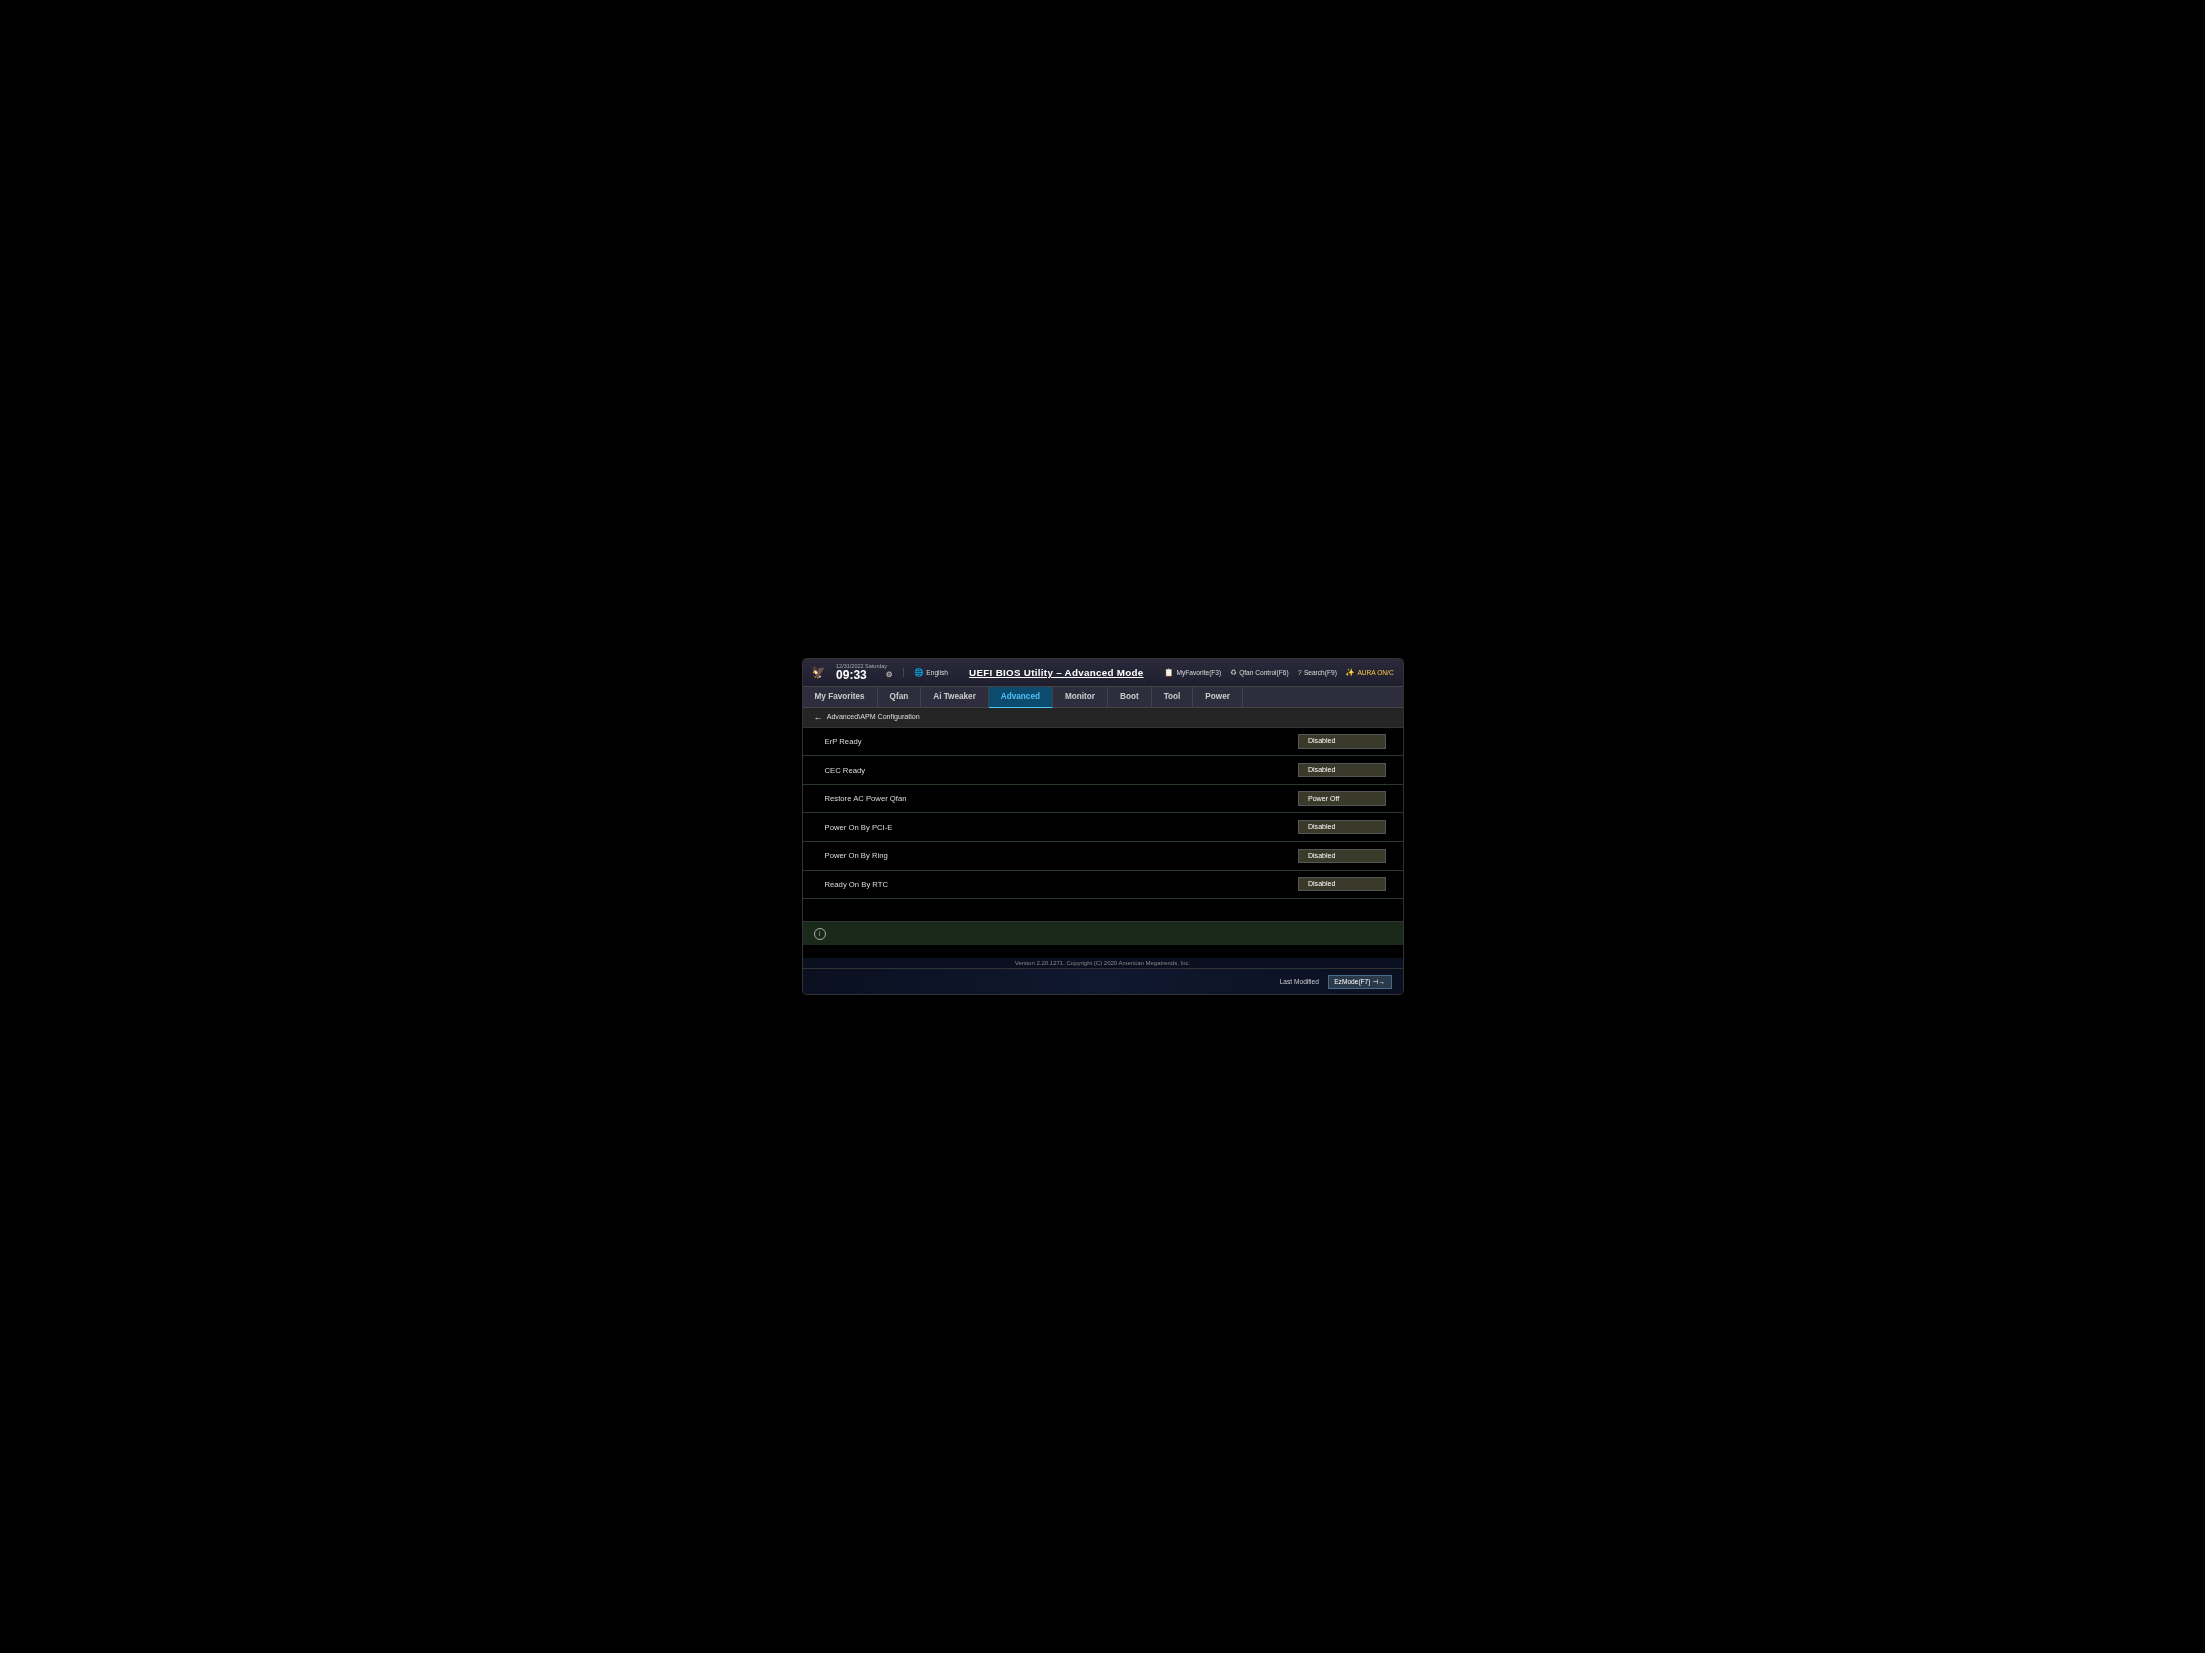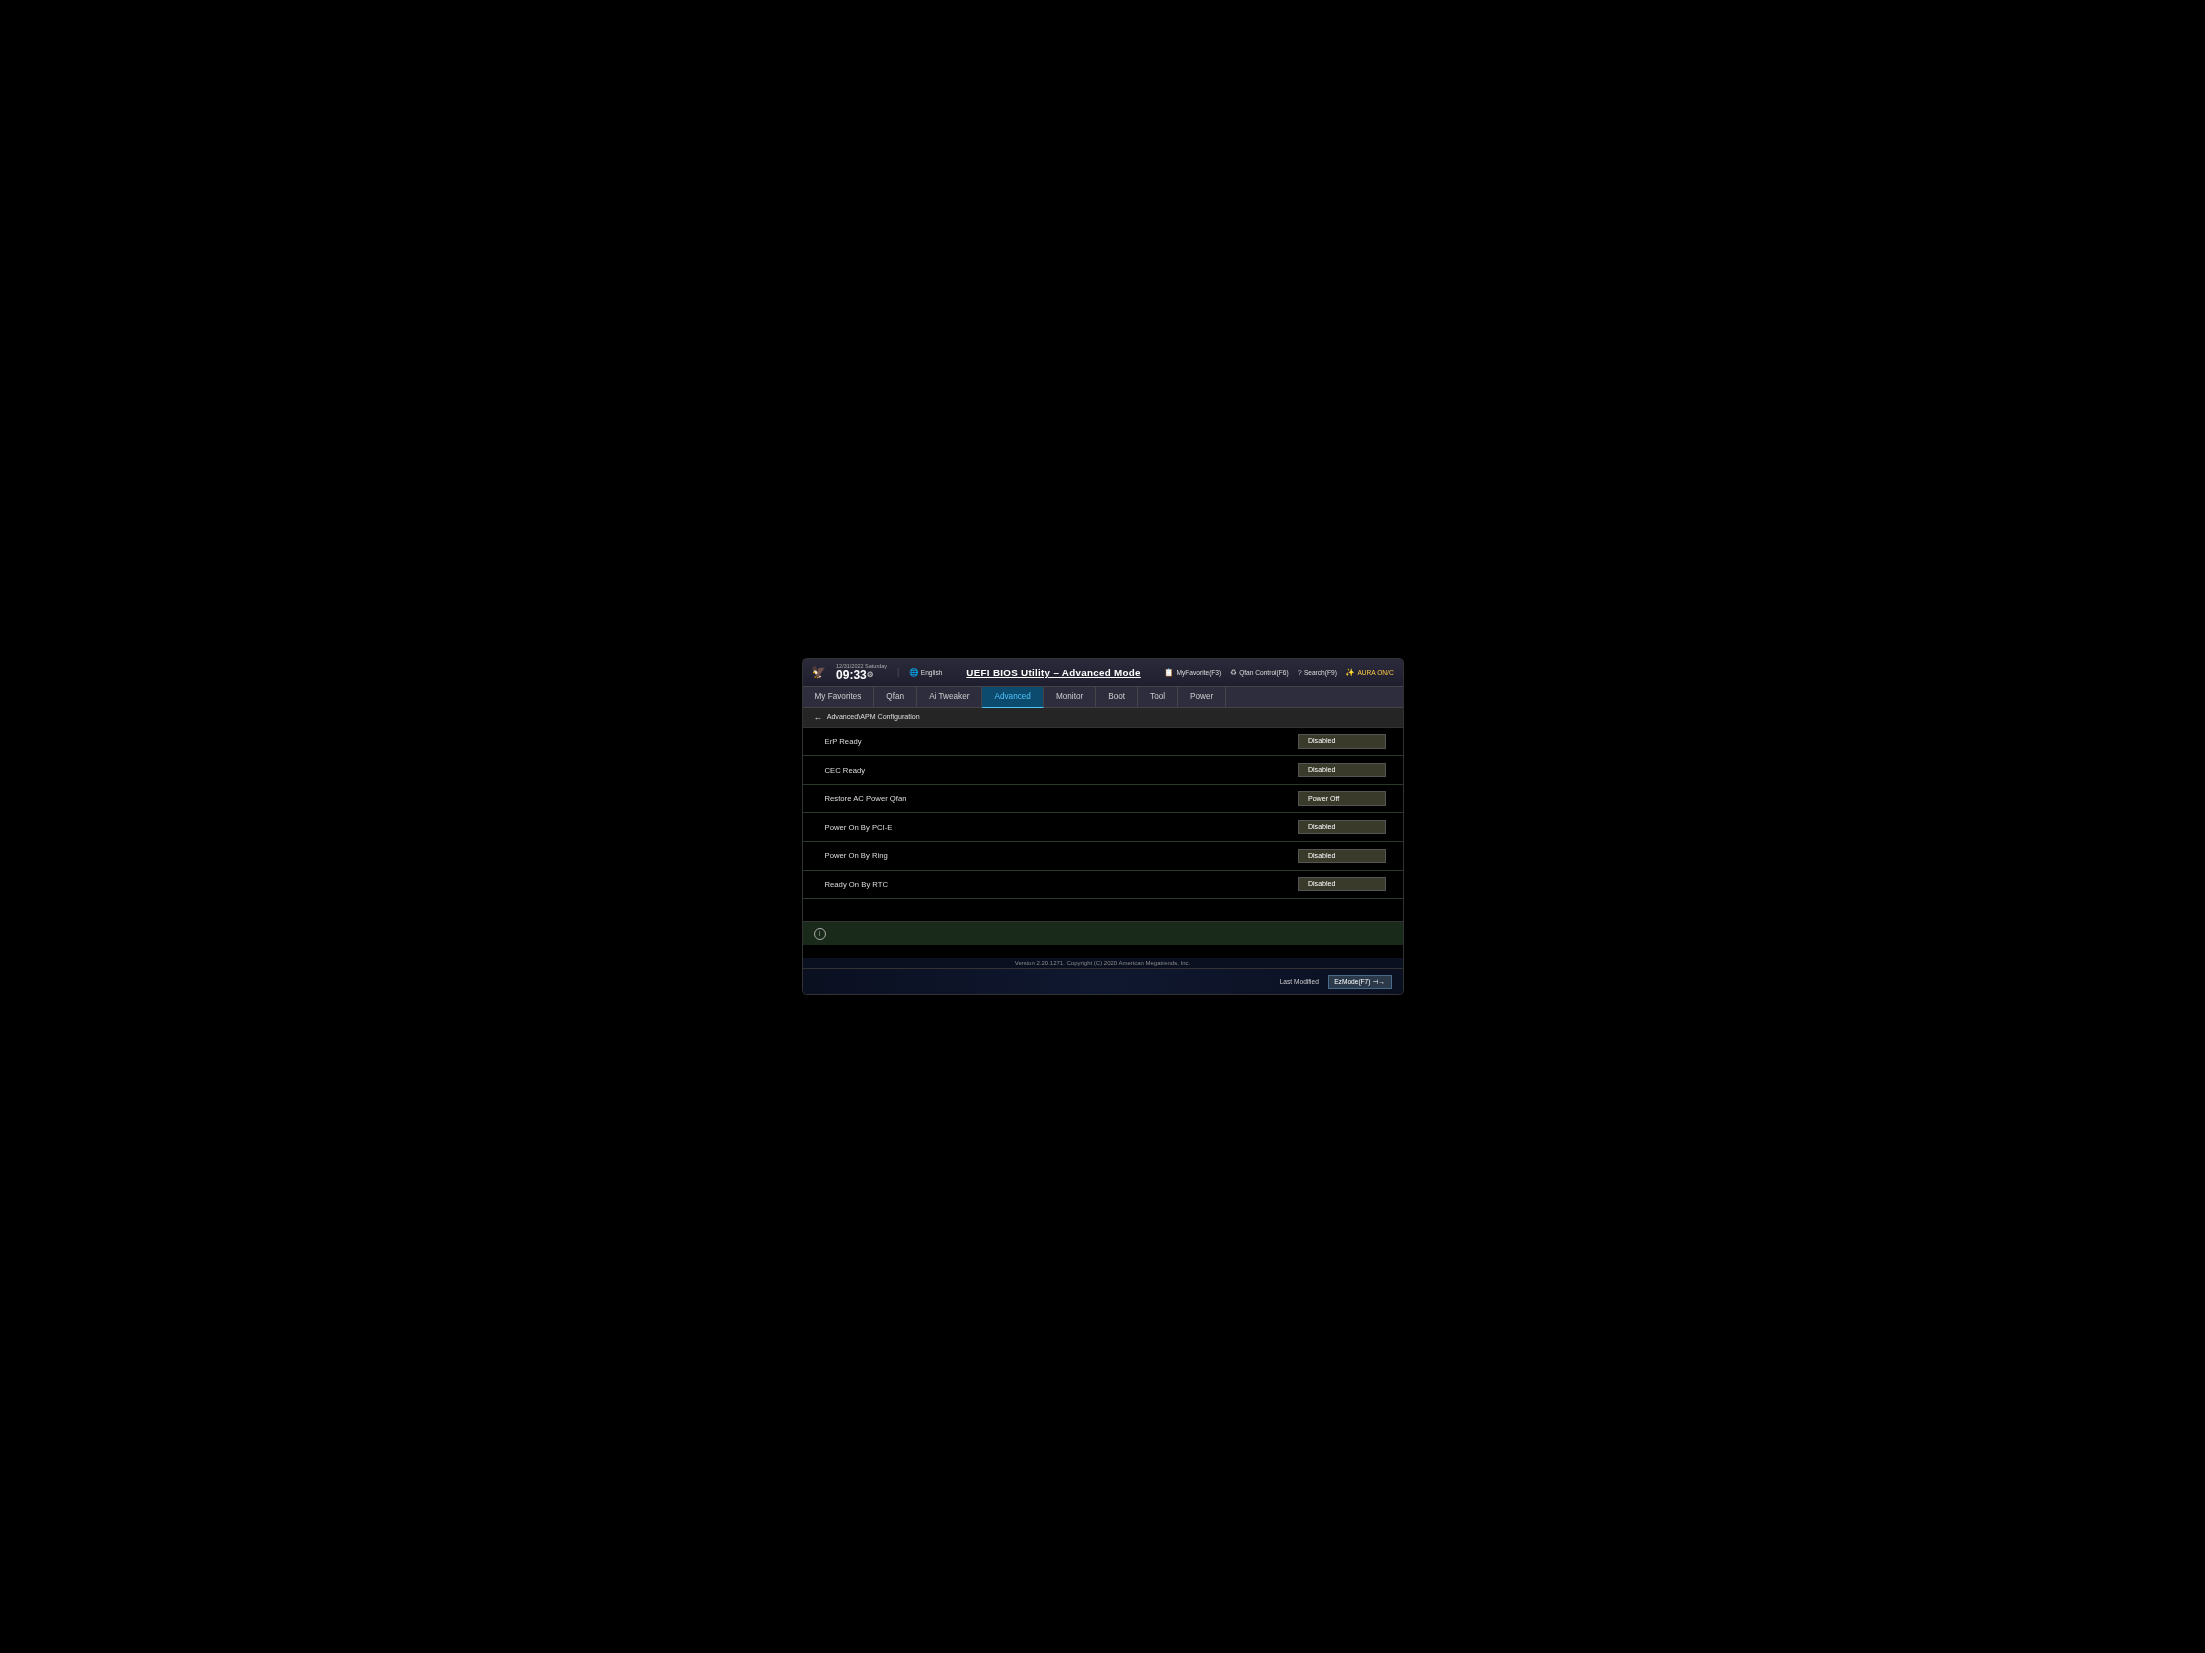--- a/index.html
+++ b/index.html
@@ -64,21 +64,21 @@
       font-size: 5.5px;
     }
 
     .time-text {
       color: #fff;
       font-size: 12px;
       font-weight: bold;
       line-height: 1;
       display: flex;
       align-items: center;
-      gap: 0;
+      gap: 19px;
     }
 
     .gear-icon {
       color: #aaa;
       font-size: 7.7px;
     }
 
     .title-center {
       flex: 1;
       text-align: center;
@@ -120,21 +120,21 @@
       background: #2d2d3d;
       display: flex;
       align-items: stretch;
       border-bottom: 1.1px solid #444;
     }
 
     .nav-item {
       padding: 5.5px 12px;
       color: #ccc;
       font-size: 8.2px;
-      font-weight: 400;
+      font-weight: 700;
       cursor: pointer;
       border-right: 0.5px solid #444;
       white-space: nowrap;
       display: flex;
       align-items: center;
     }
 
     .nav-item.active {
       color: #4fc3f7;
       border-bottom: 1.1px solid #4fc3f7;

